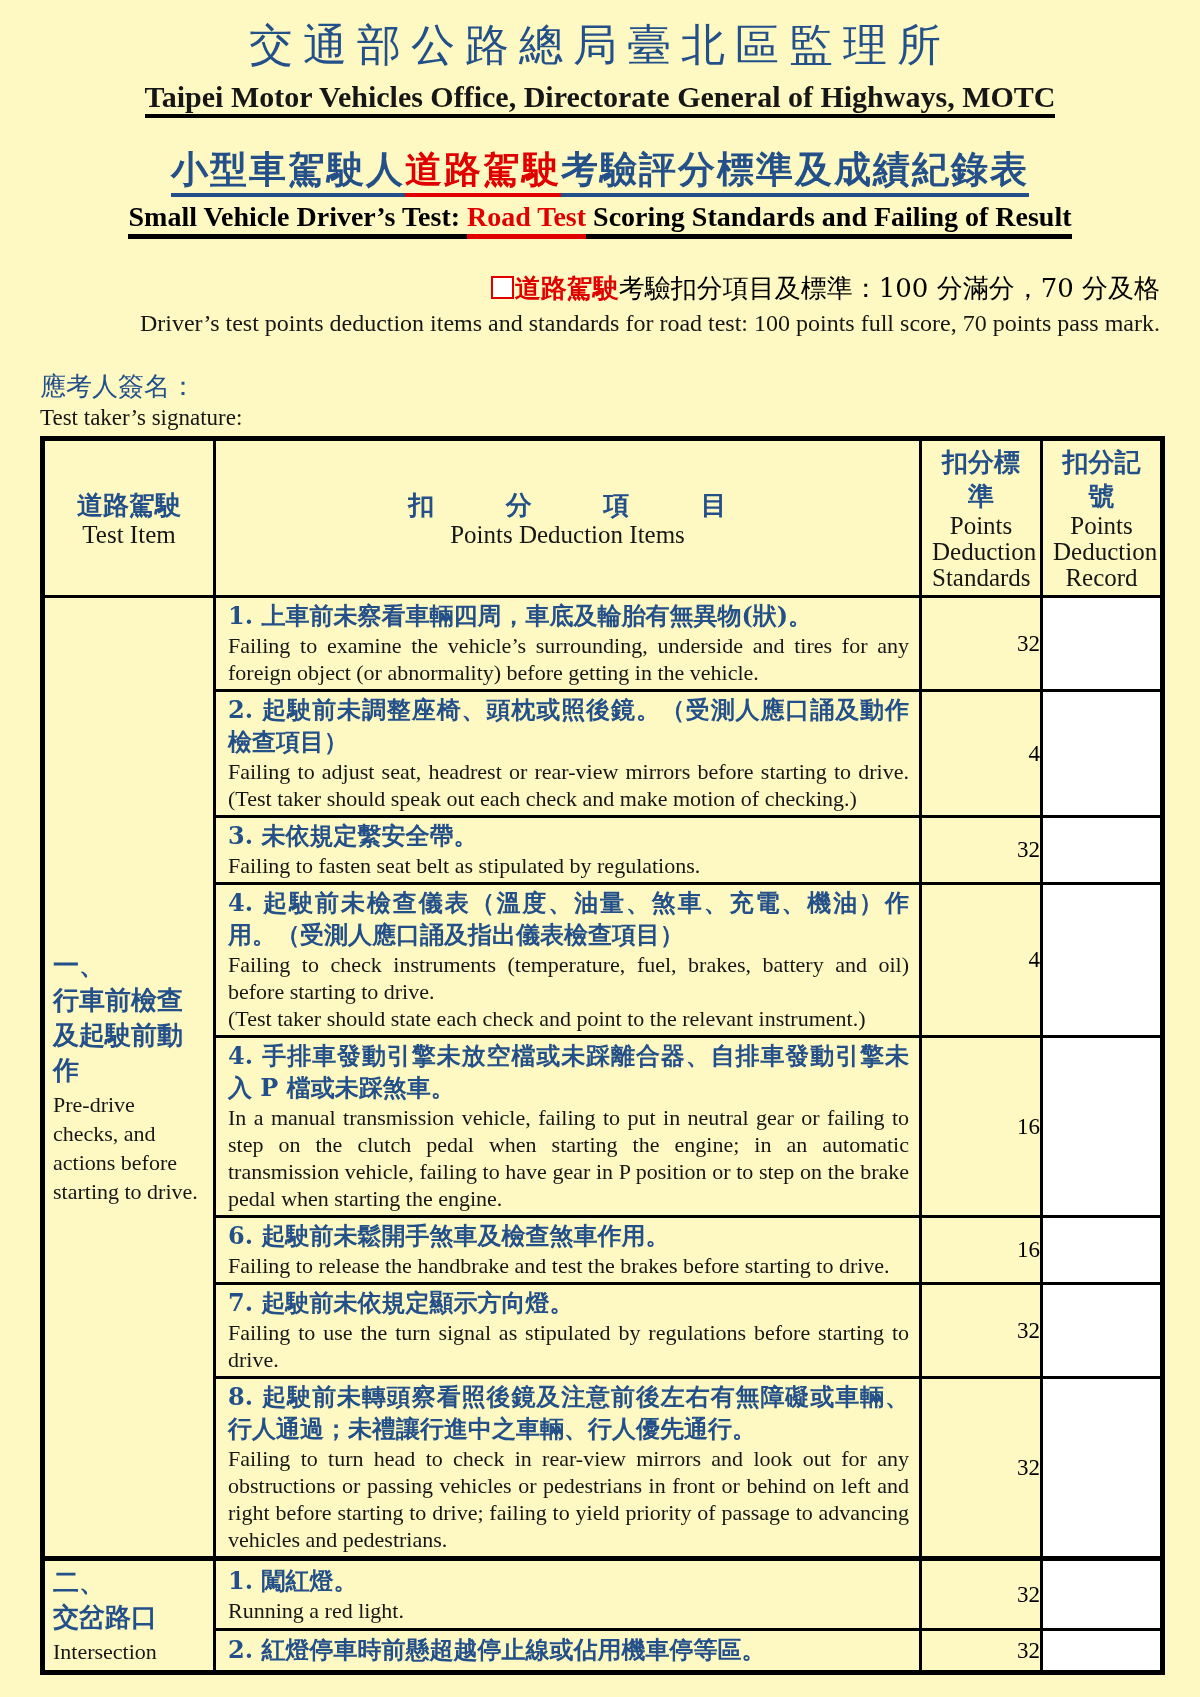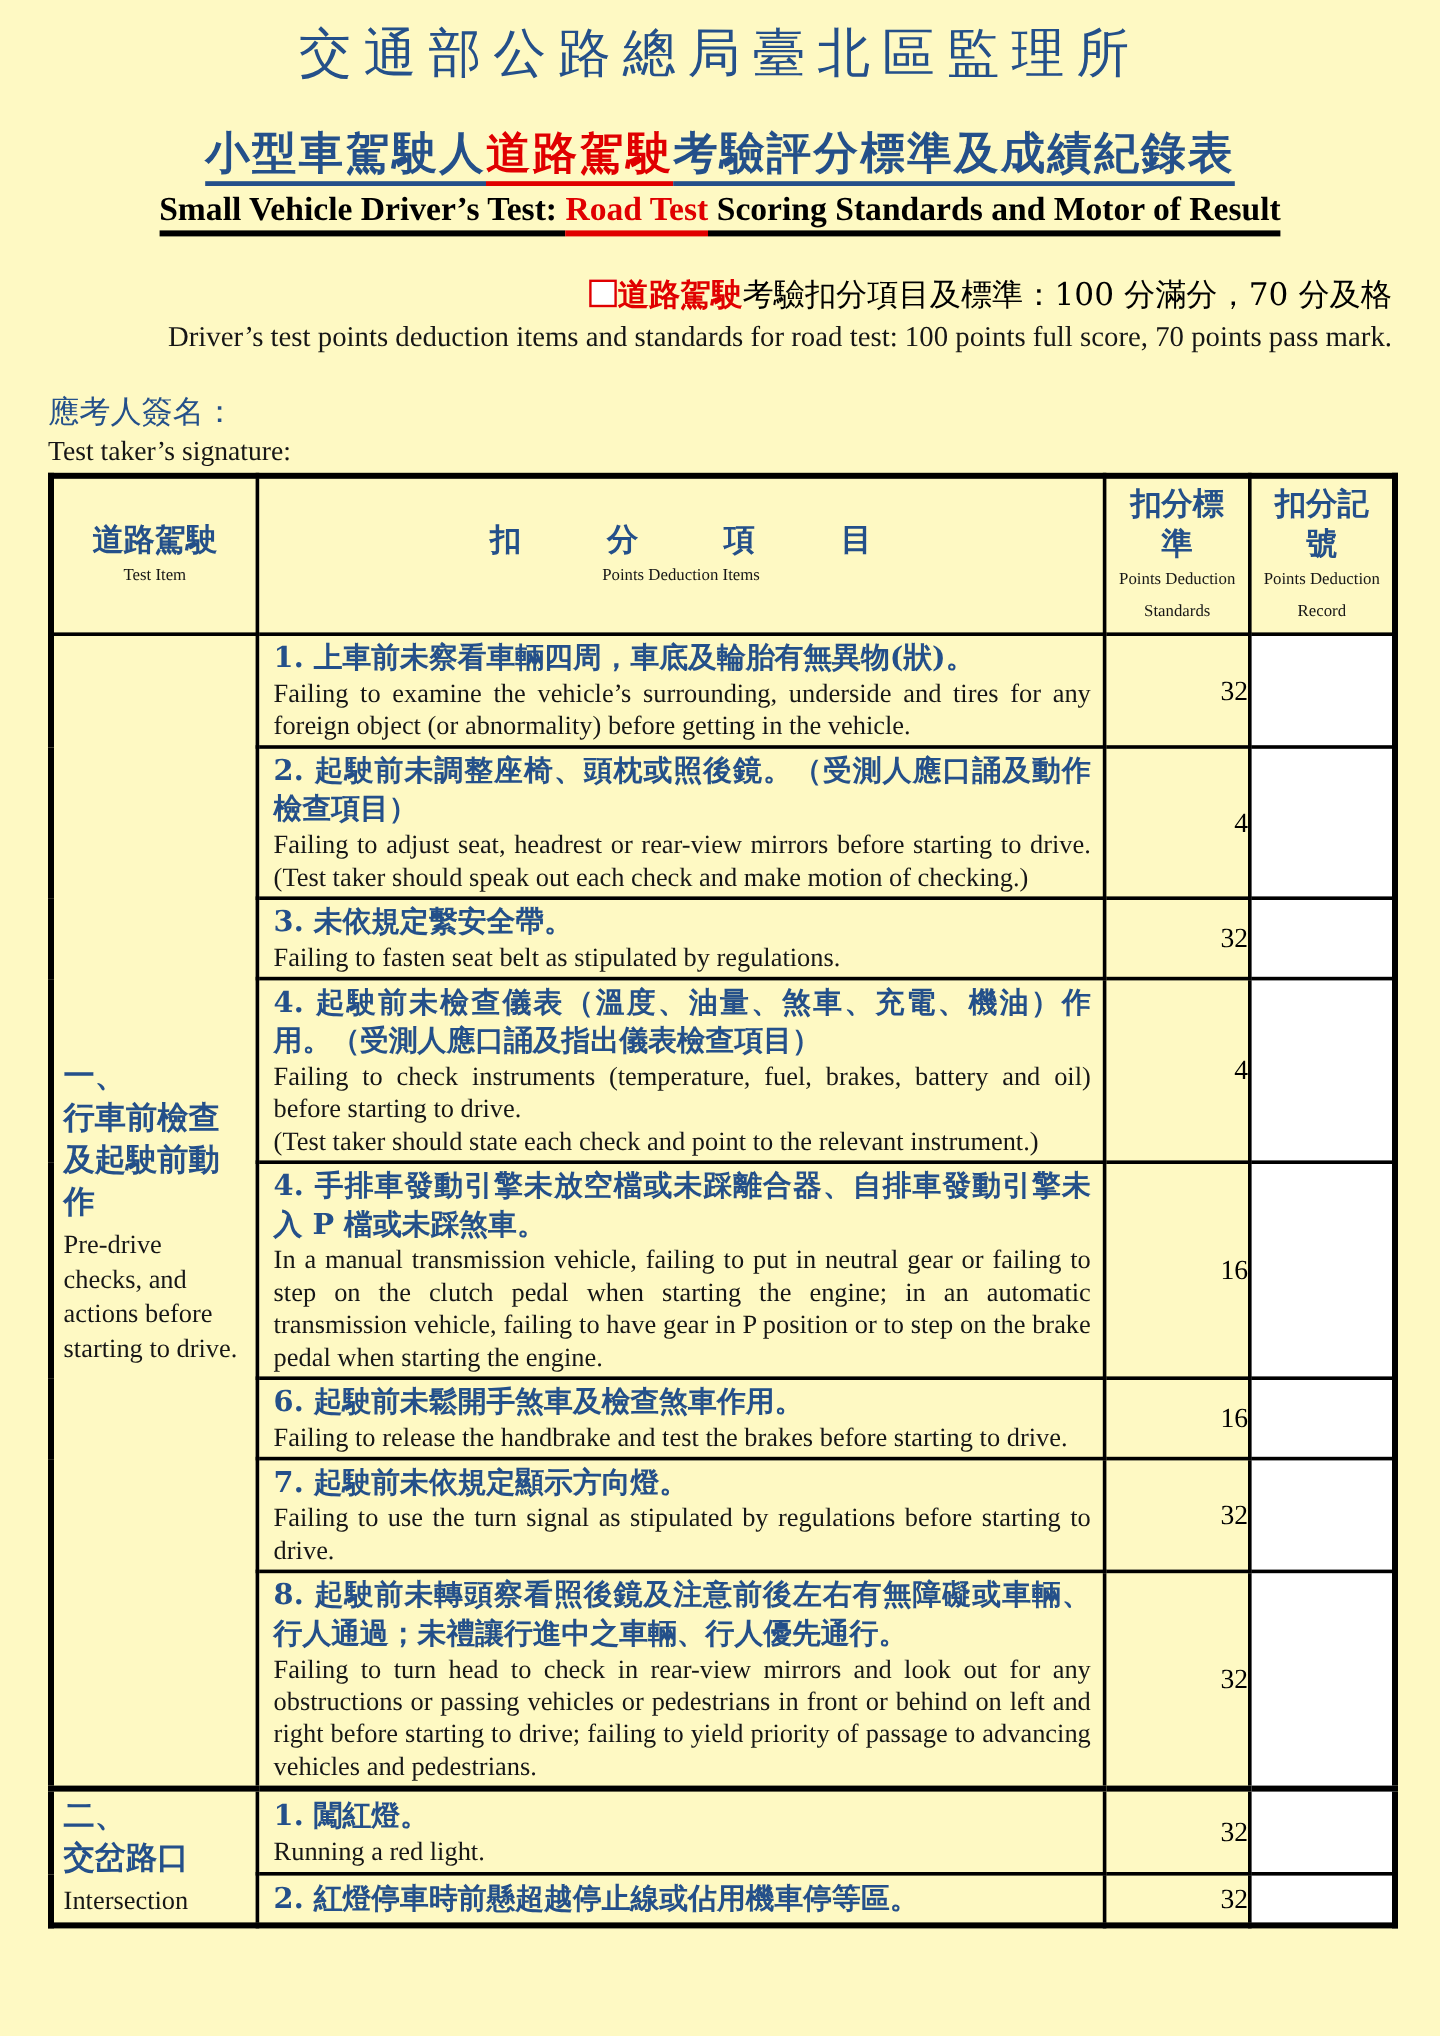--- a/index.html
+++ b/index.html
@@ -50,21 +50,21 @@
     font-family:"DejaVu Serif","Liberation Serif",serif;}
   .sig-en{font-size:23px;line-height:29px;color:var(--text-black);}
 
   
   table.score{border-collapse:collapse;width:1120px;table-layout:fixed;margin-top:4px;border:5px solid #000;}
   table.score th,table.score td{border:3px solid #000;vertical-align:middle;}
   th{font-weight:normal;padding:4px 10px;}
   .h-zh{color:var(--heading-blue);font-weight:bold;font-size:26px;line-height:34px;text-align:center;
     font-family:"DejaVu Serif","Liberation Serif",serif;}
   .h-zh.spread{letter-spacing:1.2em;text-indent:1.2em;}
-  .h-en{color:var(--text-black);font-size:14px;line-height:26px;text-align:center;}
+  .h-en{color:var(--text-black);font-size:25px;line-height:26px;text-align:center;}
   .narrow{padding:4px 10px;}
 
   td.item-cell{vertical-align:middle;padding:4px 8px;text-align:left;}
   .item-zh{color:var(--heading-blue);font-weight:bold;font-size:26px;line-height:35px;
     font-family:"DejaVu Serif","Liberation Serif",serif;}
   .item-en{color:var(--text-black);font-size:22px;line-height:29px;margin-top:2px;}
 
   td.desc-cell{vertical-align:top;padding:2px 10px 3px 12px;}
   .desc-zh{color:var(--heading-blue);font-weight:bold;font-size:24px;line-height:32px;text-align:justify;
     font-family:"DejaVu Serif","Liberation Serif",serif;}
@@ -74,24 +74,27 @@
   td.record-cell{background:#fff;}
   .sec-divide{border-top:5px solid #000 !important;}
 </style>
 </head>
 <body>
 
 <div class="page">
 
   <div class="org-zh">交通部公路總局臺北區監理所</div>
 
+  <div class="org-en">
+    <span>Taipei Motor Vehicles Office, Directorate General of Highways, MOTC</span>
+  </div>
 
   <div class="doc-zh"><span class="seg blue">小型車駕駛人</span><span class="seg red">道路駕駛</span><span class="seg blue">考驗評分標準及成績紀錄表</span></div>
 
-  <div class="doc-en"><span class="seg black">Small Vehicle Driver’s Test: </span><span class="seg red">Road Test</span><span class="seg black"> Scoring Standards and Motor of Result</span></div>
+  <div class="doc-en"><span class="seg black">Small Vehicle Driver’s Test: </span><span class="seg red">Road Test</span><span class="seg black"> Scoring Standards and Failing of Result</span></div>
 
   <div class="intro">
     <div class="intro-zh"><span class="checkbox"></span><span class="red-bold">道路駕駛</span><span>考驗扣分項目及標準：100 分滿分，70 分及格</span></div>
     <div class="intro-en">Driver’s test points deduction items and standards for road test: 100 points full score, 70 points pass mark.</div>
   </div>
 
   <div class="sig">
     <div class="sig-zh">應考人簽名：</div>
     <div class="sig-en">Test taker’s signature:</div>
   </div>

